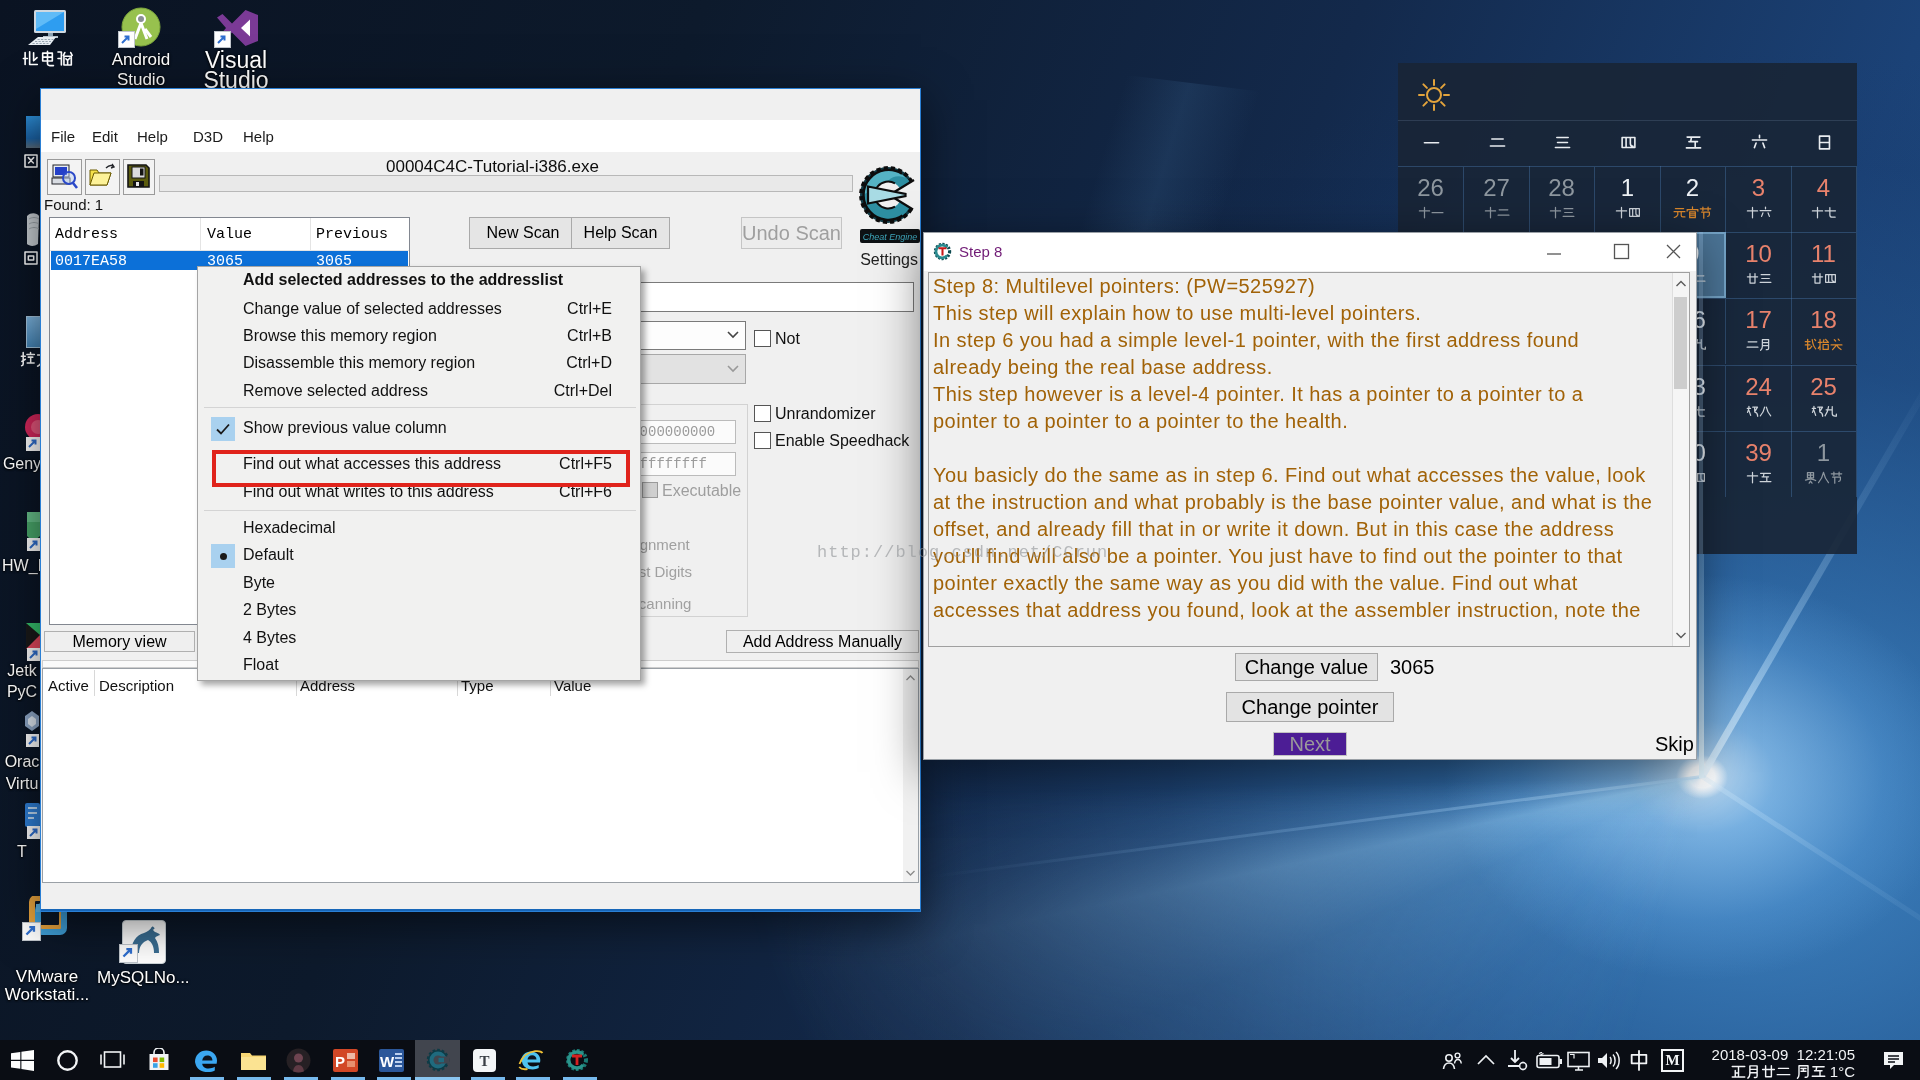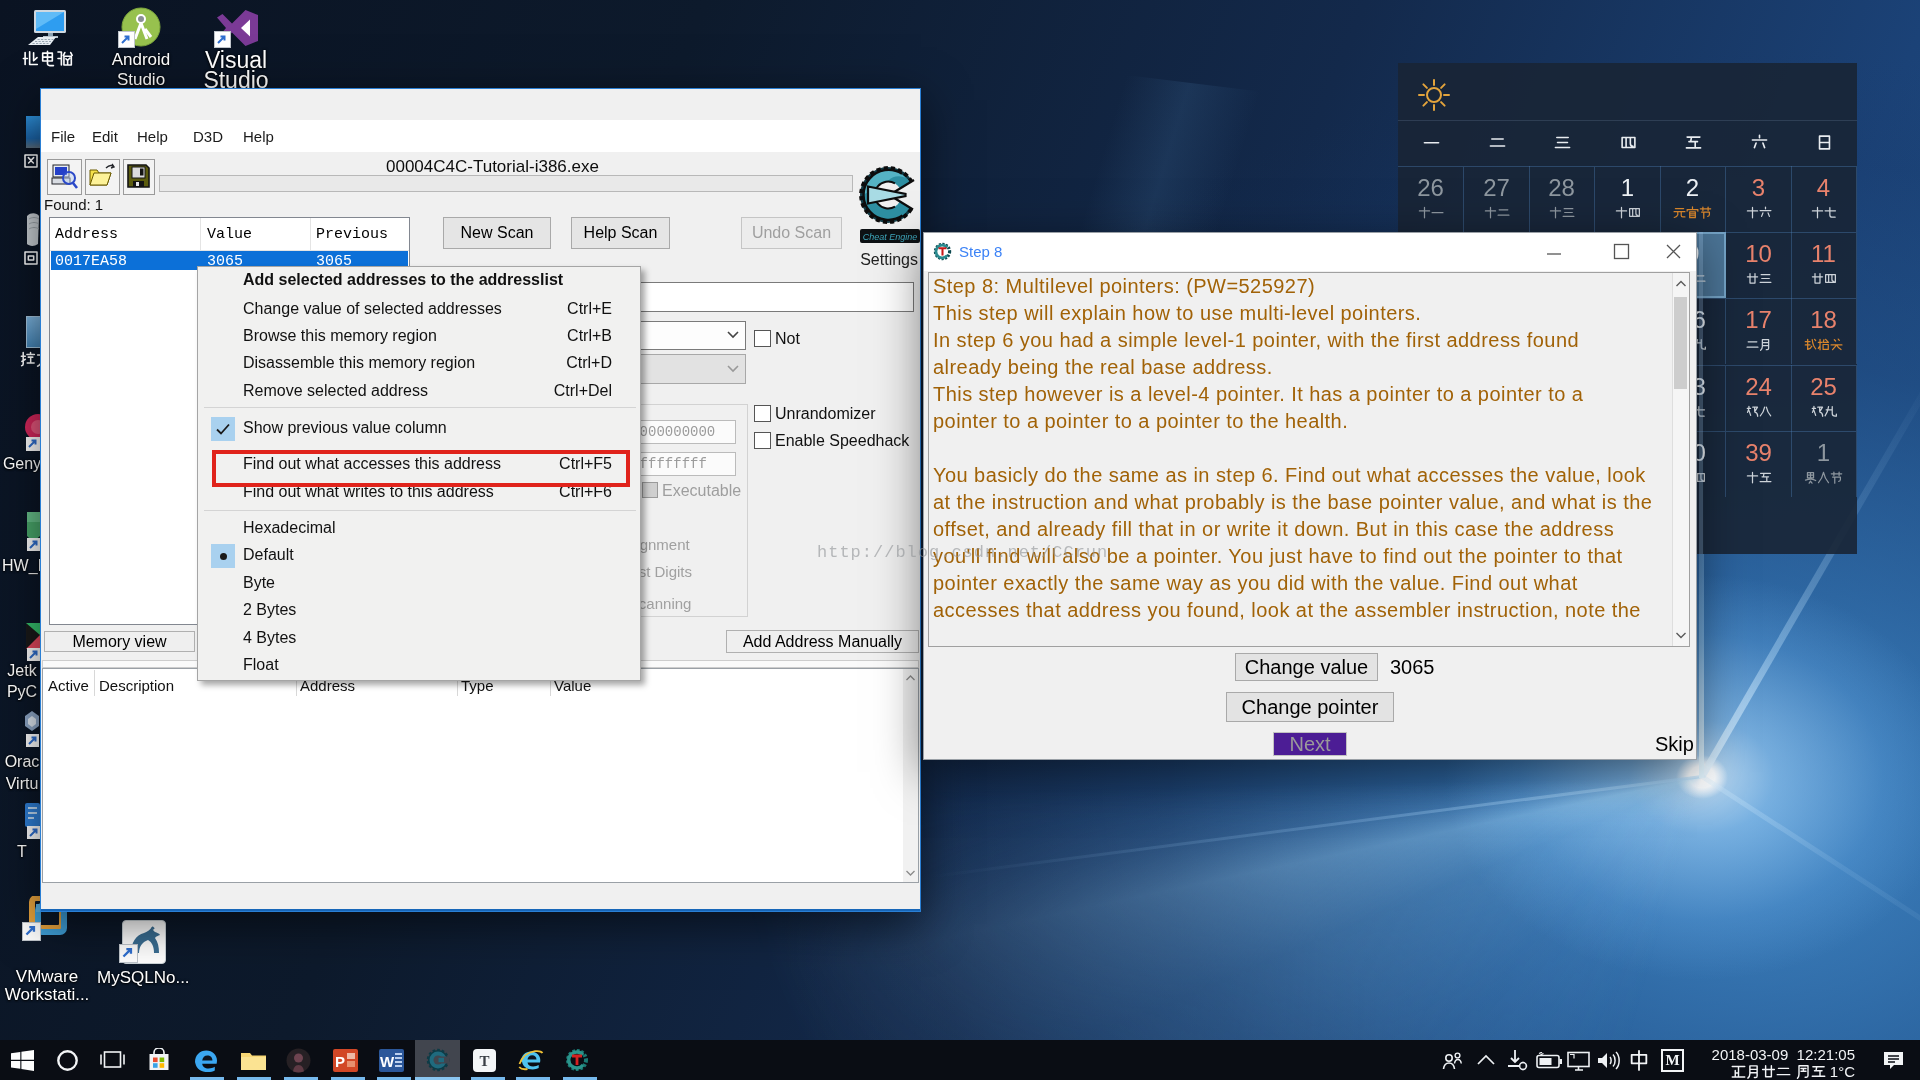--- a/index.html
+++ b/index.html
@@ -482,23 +482,23 @@
           <span class="abs" style="left:266px;top:8px">Previous</span>
    <div class="abs" style="left:150px;top:0;width:1px;height:32px;background:#e4e4e4"></div>
    <div class="abs" style="left:260px;top:0;width:1px;height:32px;background:#e4e4e4"></div>
   </div>
   <div class="abs mono" style="left:1px;top:33px;width:357px;height:19px;background:#0c70d8;color:#fff;font-size:15px">
    <span class="abs" style="left:4px;top:2px">0017EA58</span>
           <span class="abs" style="left:156px;top:2px">3065</span>
           <span class="abs" style="left:265px;top:2px">3065</span>
   </div>
  </div>
- <div class="btn" style="left:402px;top:128px;width:108px;height:32px;font-size:16px">New Scan</div>
+ <div class="btn" style="left:428px;top:128px;width:108px;height:32px;font-size:16px">New Scan</div>
  <div class="btn" style="left:530px;top:128px;width:99px;height:32px;font-size:16px">Help Scan</div>
- <div class="btn" style="left:700px;top:128px;width:101px;height:32px;font-size:16px;color:#9f9f9f;border-color:#c5c5c5;background:#ececec">Undo Scan</div>
+ <div class="btn" style="left:700px;top:128px;width:101px;height:32px;font-size:20px;color:#9f9f9f;border-color:#c5c5c5;background:#ececec">Undo Scan</div>
 
  <div class="abs" style="left:816px;top:62px;width:64px;height:100px">
   <svg width="64" height="100" viewBox="0 0 64 100">
           <g transform="translate(31,44)">
             <circle r="28" fill="#123a44"></circle>
             <circle r="27" fill="none" stroke="#0c0c0c" stroke-width="3.8" stroke-dasharray="4.2 3"></circle>
             <circle r="25" fill="#2e8fa2"></circle>
             <path d="M-25 0A25 25 0 0 1 14 -20.6 L22 -13 A14 14 0 0 0 0 -14" fill="#55b3c4"></path>
             <circle r="13.5" fill="#f0f0f0"></circle>
             <path d="M1 0 L31 -18 L31 18 z" fill="#f0f0f0"></path>
@@ -596,21 +596,21 @@
 </div>
 <div class="abs" style="left:212px;top:450px;width:418px;height:37px;border:4px solid #e0231b;box-sizing:border-box;z-index:6"></div>
 
 <div class="abs" style="left:923px;top:232px;width:774px;height:528px;background:#f0f0f0;border:1px solid #9aa0a6;box-sizing:border-box;box-shadow:0 12px 44px rgba(0,0,0,.5);z-index:7">
  <div class="abs" style="left:0;top:0;width:772px;height:38px;background:#fff">
   <svg class="abs" style="left:9px;top:9px" width="19" height="19" viewBox="0 0 24 24">
           <circle cx="12" cy="12" r="9" fill="none" stroke="#0d4a50" stroke-width="4" stroke-dasharray="2.5 1.7"></circle>
           <path d="M18 7A8 8 0 1 0 18 17" fill="none" stroke="#2a8a8f" stroke-width="3.4"></path>
           <path d="M7 8h10M12 8v9" stroke="#c81818" stroke-width="2.6"></path>
         </svg>
-  <span class="abs" style="left:35px;top:10px;font-size:15px;color:#3b82f6">Step 8</span>
+  <span class="abs" style="left:35px;top:10px;font-size:15px;color:#701a75">Step 8</span>
   <svg class="abs" style="left:622px;top:16px" width="17" height="10">
           <path d="M1 5h14" stroke="#555" stroke-width="1.3"></path>
         </svg>
   <svg class="abs" style="left:687px;top:8px" width="22" height="22">
           <rect x="3.5" y="3.5" width="14" height="14" fill="none" stroke="#555" stroke-width="1.3"></rect>
         </svg>
   <svg class="abs" style="left:739px;top:8px" width="22" height="22">
           <path d="M4 4l13 13M17 4L4 17" stroke="#555" stroke-width="1.3"></path>
         </svg>
  </div>

